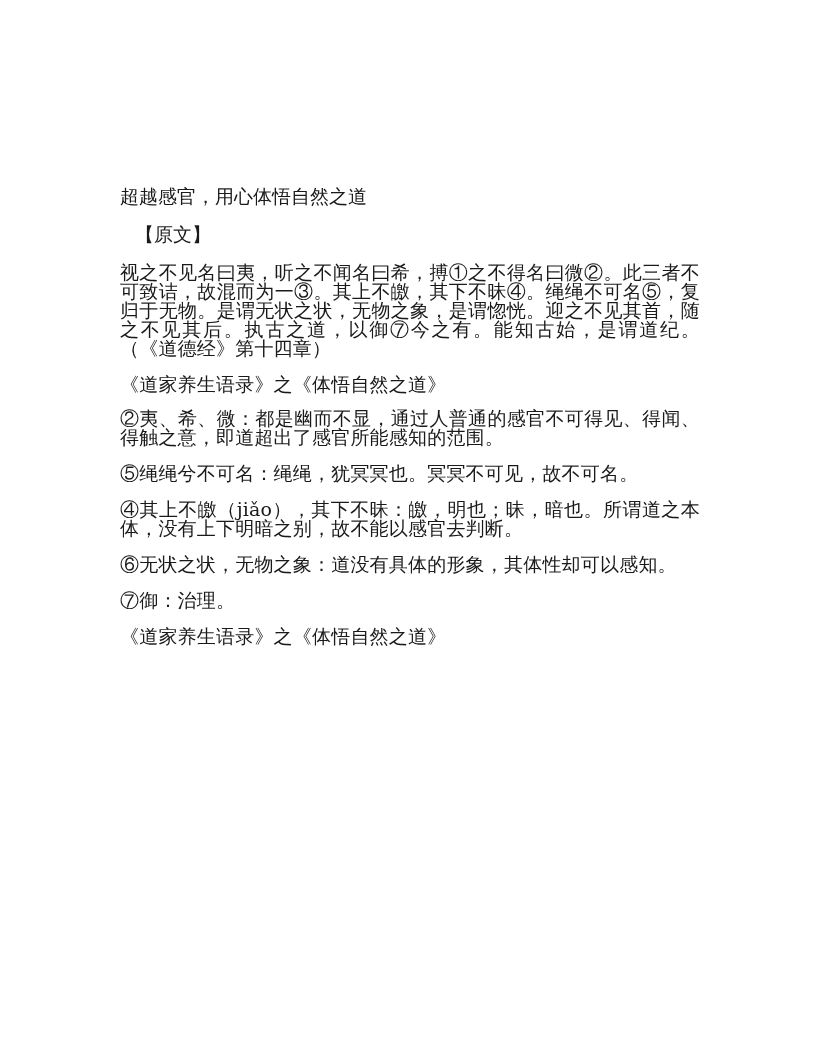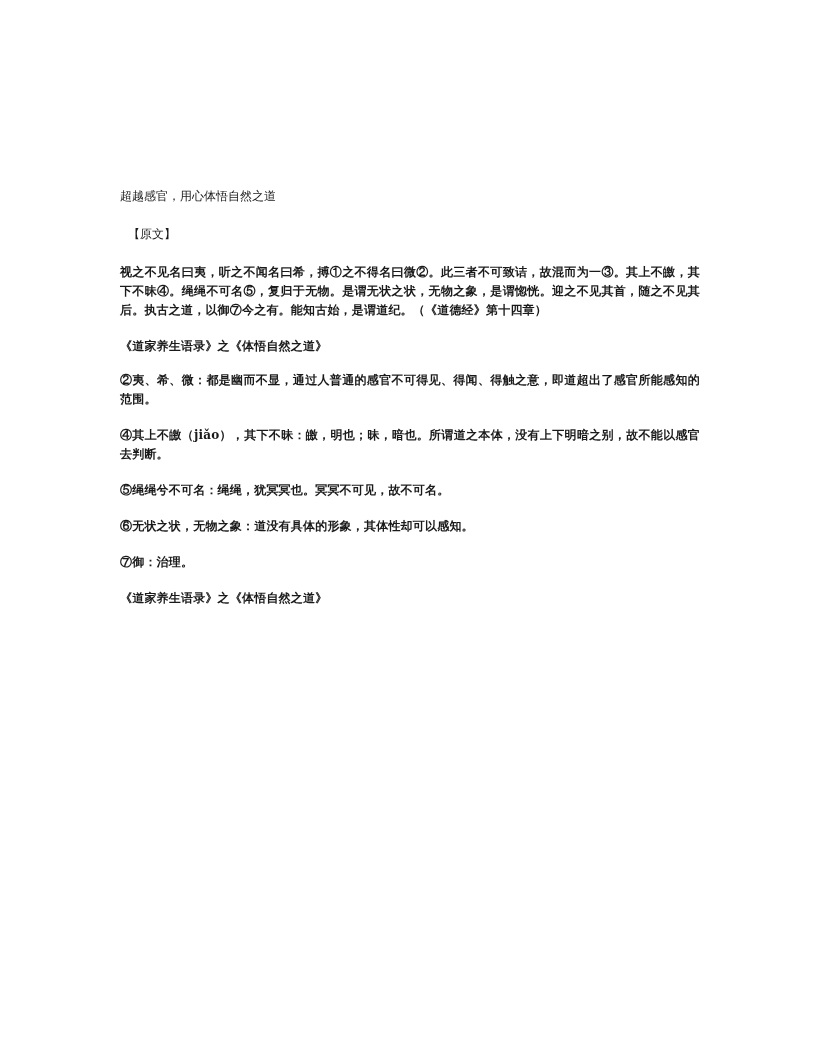--- a/index.html
+++ b/index.html
@@ -3,39 +3,39 @@
 <meta charset="utf-8">
 <style>
   html, body { margin: 0; padding: 0; background: #ffffff; }
   body { width: 816px; height: 1056px; position: relative; overflow: hidden; }
   .page {
     position: absolute;
     left: 120px;
     top: 187px;
     width: 580px;
     font-family: "DejaVu Serif", "Liberation Serif", serif;
-    font-size: 12px;
+    font-size: 19px;
     line-height: 19px;
     color: #1a1a1a;
   }
-  .para { margin: 0 0 17px 0; text-align: justify; letter-spacing: 0.2px; font-weight: bold; }
+  .para { margin: 0 0 17px 0; text-align: justify; letter-spacing: 0.2px; }
   .heading { margin: 0 0 19px 0; }
-  .section-label { margin: 0 0 19px 8px; }
+  .section-label { margin: 0 0 19px 15px; }
   .source { margin: 0 0 15px 0; }
 </style>
 </head>
 <body>
 
 <div class="page">
   <p class="heading">超越感官，用心体悟自然之道</p>
 
   <p class="section-label">【原文】</p>
   <p class="para">视之不见名曰夷，听之不闻名曰希，搏①之不得名曰微②。此三者不可致诘，故混而为一③。其上不皦，其下不昧④。绳绳不可名⑤，复归于无物。是谓无状之状，无物之象，是谓惚恍。迎之不见其首，随之不见其后。执古之道，以御⑦今之有。能知古始，是谓道纪。（《道德经》第十四章）</p>
   <p class="para source">《道家养生语录》之《体悟自然之道》</p>
 
   <p class="para">②夷、希、微：都是幽而不显，通过人普通的感官不可得见、得闻、得触之意，即道超出了感官所能感知的范围。</p>
+  <p class="para">⑤绳绳兮不可名：绳绳，犹冥冥也。冥冥不可见，故不可名。</p>
   <p class="para">④其上不皦（jiǎo），其下不昧：皦，明也；昧，暗也。所谓道之本体，没有上下明暗之别，故不能以感官去判断。</p>
-  <p class="para">⑤绳绳兮不可名：绳绳，犹冥冥也。冥冥不可见，故不可名。</p>
   <p class="para">⑥无状之状，无物之象：道没有具体的形象，其体性却可以感知。</p>
   <p class="para">⑦御：治理。</p>
 
   <p class="para source">《道家养生语录》之《体悟自然之道》</p>
 </div>
 
 </body></html>

